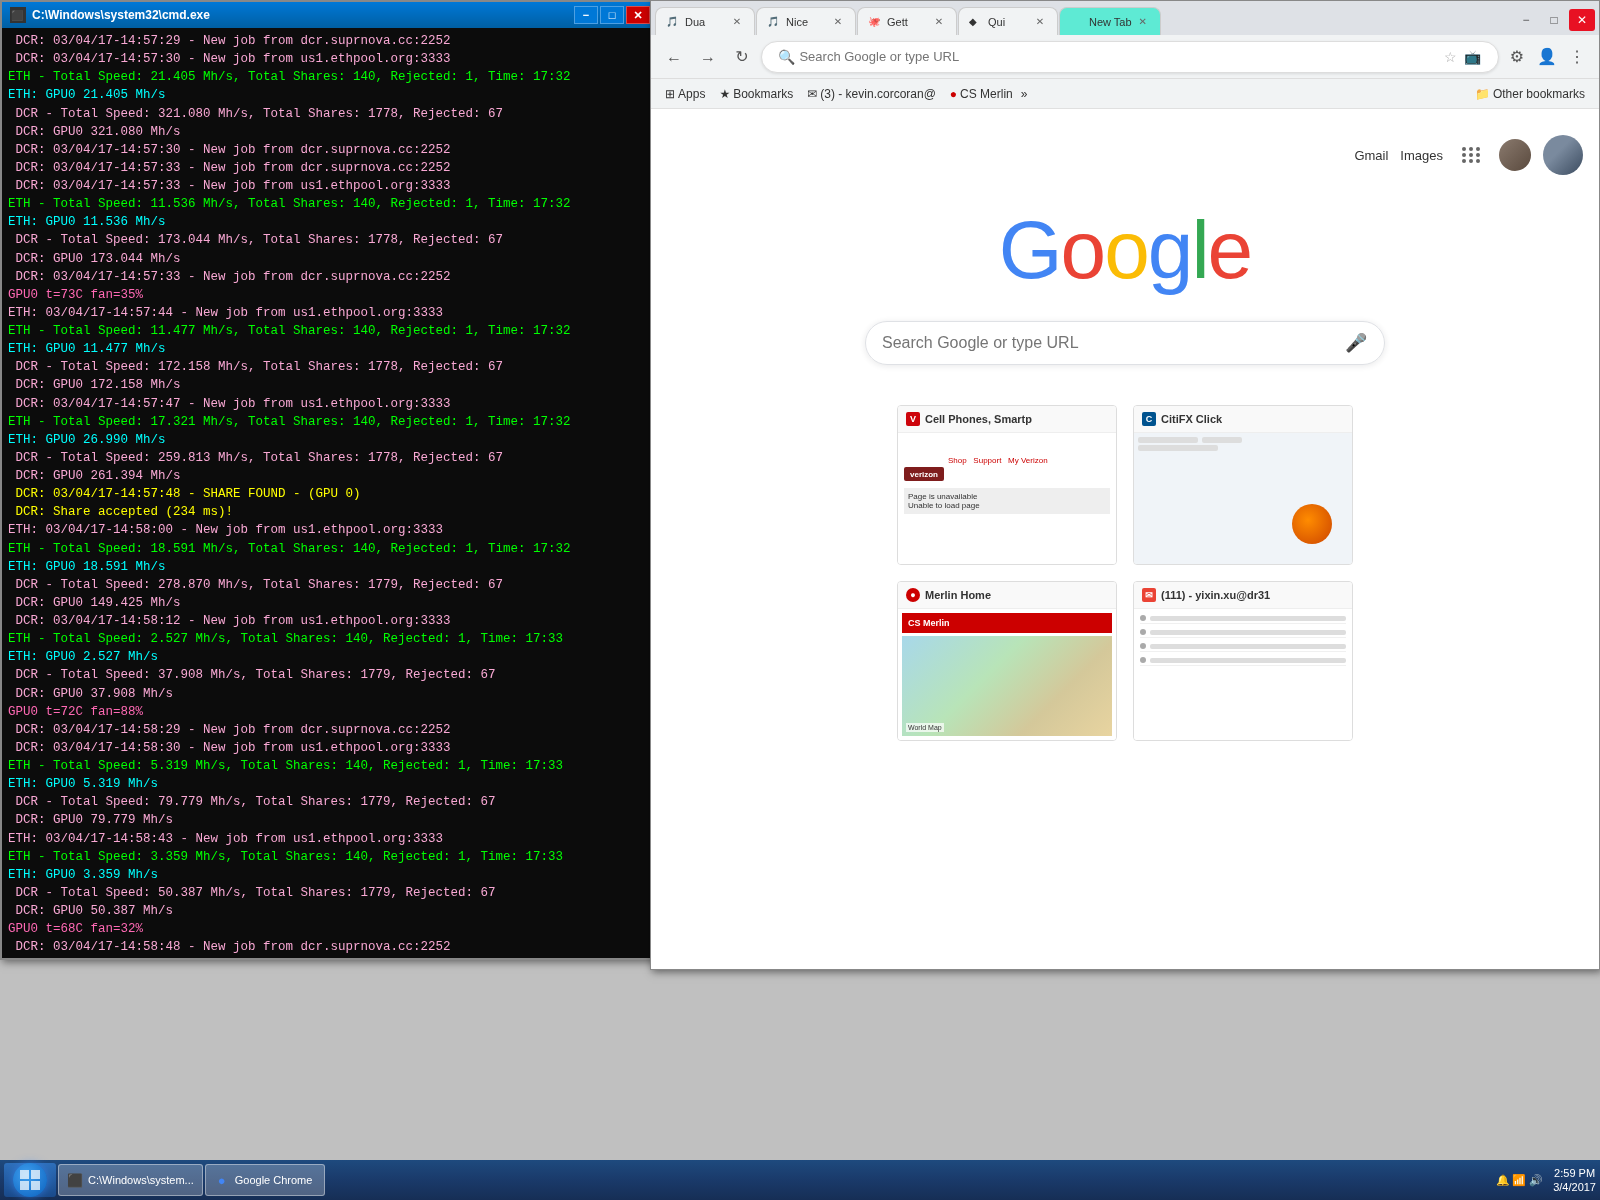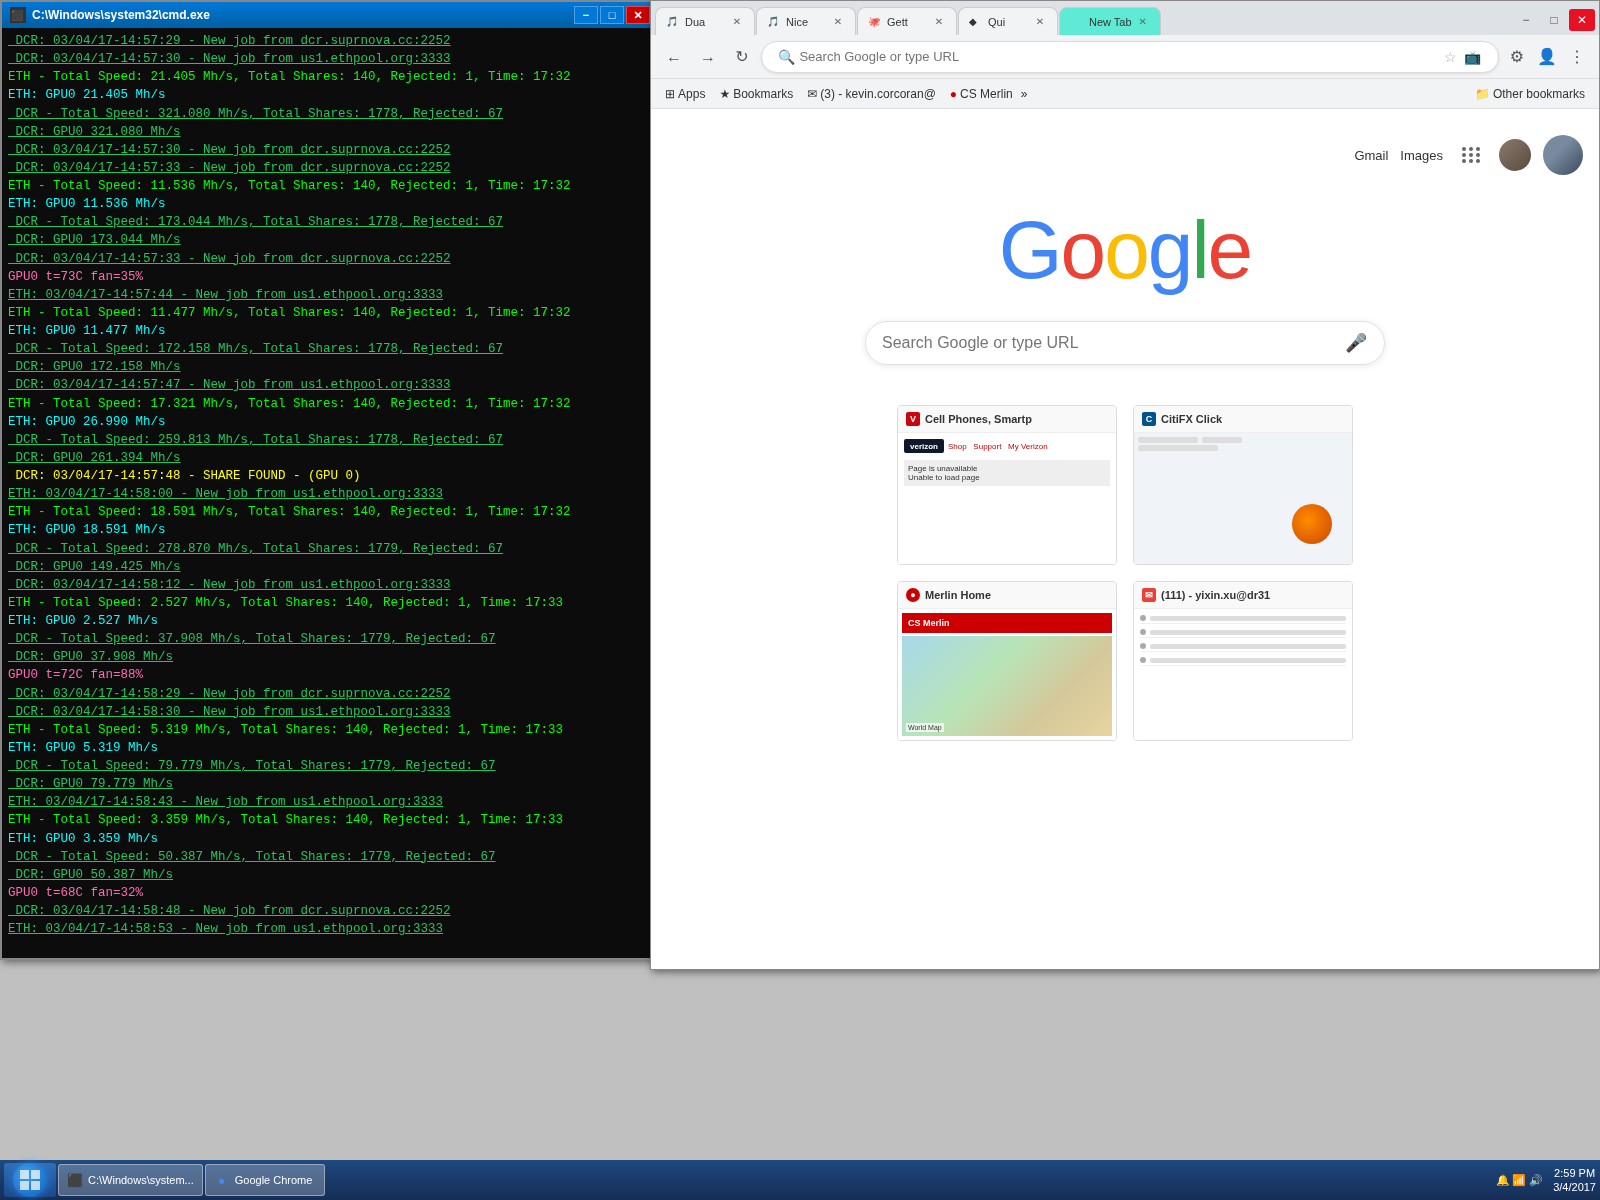--- a/index.html
+++ b/index.html
@@ -69,21 +69,21 @@
       background: #0c0c0c;
       flex: 1;
       padding: 4px 6px;
       overflow: hidden;
       font-family: 'Courier New', Consolas, monospace;
       font-size: 12.5px;
       line-height: 1.45;
     }
 
     .line { display: block; white-space: pre; }
-    .white { color: #22c55e; text-decoration: underline; }
+    .white { color: #f9a8d4; }
     .green { color: #00ff00; }
     .cyan { color: #00ffff; }
     .yellow { color: #ffff00; }
     .magenta { color: #ff69b4; }
 
     
     #chrome-window {
       position: absolute;
       left: 650px;
       top: 0;
@@ -437,28 +437,29 @@
       display: flex;
       flex-direction: column;
       gap: 3px;
       width: 100%;
       height: 100%;
     }
     .vz-header { display: flex; align-items: center; gap: 4px; }
     .vz-logo {
       width: 40px;
       height: 14px;
-      background: #0f172a;
+      background: #7f1d1d;
       border-radius: 2px;
       display: flex;
       align-items: center;
       justify-content: center;
       color: white;
       font-size: 8px;
       font-weight: bold;
+      margin-top: 28px;
     }
     .vz-nav {
       display: flex;
       gap: 3px;
       font-size: 8px;
       color: #cc0000;
     }
     .vz-red-box {
       background: #eee;
       padding: 4px;
@@ -663,37 +664,39 @@
   </div>
   <div id="cmd-content">
   <span class="line white"> DCR: 03/04/17-14:57:29 - New job from dcr.suprnova.cc:2252</span>
       <span class="line white"> DCR: 03/04/17-14:57:30 - New job from us1.ethpool.org:3333</span>
       <span class="line green">ETH - Total Speed: 21.405 Mh/s, Total Shares: 140, Rejected: 1, Time: 17:32</span>
       <span class="line cyan">ETH: GPU0 21.405 Mh/s</span>
       <span class="line white"> DCR - Total Speed: 321.080 Mh/s, Total Shares: 1778, Rejected: 67</span>
       <span class="line white"> DCR: GPU0 321.080 Mh/s</span>
       <span class="line white"> DCR: 03/04/17-14:57:30 - New job from dcr.suprnova.cc:2252</span>
       <span class="line white"> DCR: 03/04/17-14:57:33 - New job from dcr.suprnova.cc:2252</span>
+      <span class="line white"> DCR: 03/04/17-14:57:33 - New job from us1.ethpool.org:3333</span>
       <span class="line green">ETH - Total Speed: 11.536 Mh/s, Total Shares: 140, Rejected: 1, Time: 17:32</span>
       <span class="line cyan">ETH: GPU0 11.536 Mh/s</span>
       <span class="line white"> DCR - Total Speed: 173.044 Mh/s, Total Shares: 1778, Rejected: 67</span>
       <span class="line white"> DCR: GPU0 173.044 Mh/s</span>
       <span class="line white"> DCR: 03/04/17-14:57:33 - New job from dcr.suprnova.cc:2252</span>
       <span class="line magenta">GPU0 t=73C fan=35%</span>
       <span class="line white">ETH: 03/04/17-14:57:44 - New job from us1.ethpool.org:3333</span>
       <span class="line green">ETH - Total Speed: 11.477 Mh/s, Total Shares: 140, Rejected: 1, Time: 17:32</span>
       <span class="line cyan">ETH: GPU0 11.477 Mh/s</span>
       <span class="line white"> DCR - Total Speed: 172.158 Mh/s, Total Shares: 1778, Rejected: 67</span>
       <span class="line white"> DCR: GPU0 172.158 Mh/s</span>
       <span class="line white"> DCR: 03/04/17-14:57:47 - New job from us1.ethpool.org:3333</span>
       <span class="line green">ETH - Total Speed: 17.321 Mh/s, Total Shares: 140, Rejected: 1, Time: 17:32</span>
       <span class="line cyan">ETH: GPU0 26.990 Mh/s</span>
       <span class="line white"> DCR - Total Speed: 259.813 Mh/s, Total Shares: 1778, Rejected: 67</span>
       <span class="line white"> DCR: GPU0 261.394 Mh/s</span>
       <span class="line yellow"> DCR: 03/04/17-14:57:48 - SHARE FOUND - (GPU 0)</span>
+      <span class="line yellow"> DCR: Share accepted (234 ms)!</span>
       <span class="line white">ETH: 03/04/17-14:58:00 - New job from us1.ethpool.org:3333</span>
       <span class="line green">ETH - Total Speed: 18.591 Mh/s, Total Shares: 140, Rejected: 1, Time: 17:32</span>
       <span class="line cyan">ETH: GPU0 18.591 Mh/s</span>
       <span class="line white"> DCR - Total Speed: 278.870 Mh/s, Total Shares: 1779, Rejected: 67</span>
       <span class="line white"> DCR: GPU0 149.425 Mh/s</span>
       <span class="line white"> DCR: 03/04/17-14:58:12 - New job from us1.ethpool.org:3333</span>
       <span class="line green">ETH - Total Speed: 2.527 Mh/s, Total Shares: 140, Rejected: 1, Time: 17:33</span>
       <span class="line cyan">ETH: GPU0 2.527 Mh/s</span>
       <span class="line white"> DCR - Total Speed: 37.908 Mh/s, Total Shares: 1779, Rejected: 67</span>
       <span class="line white"> DCR: GPU0 37.908 Mh/s</span>

